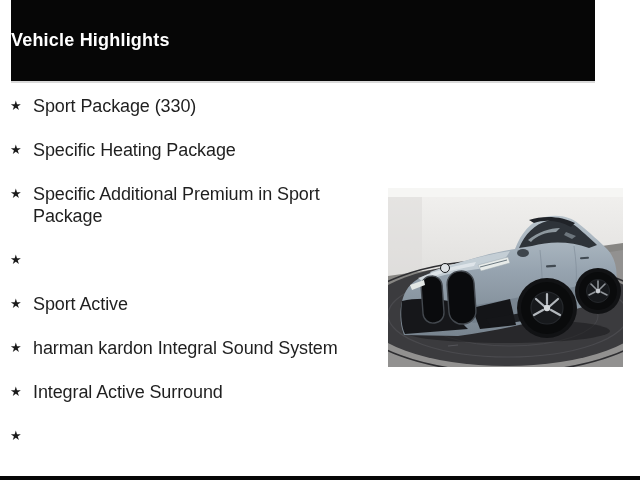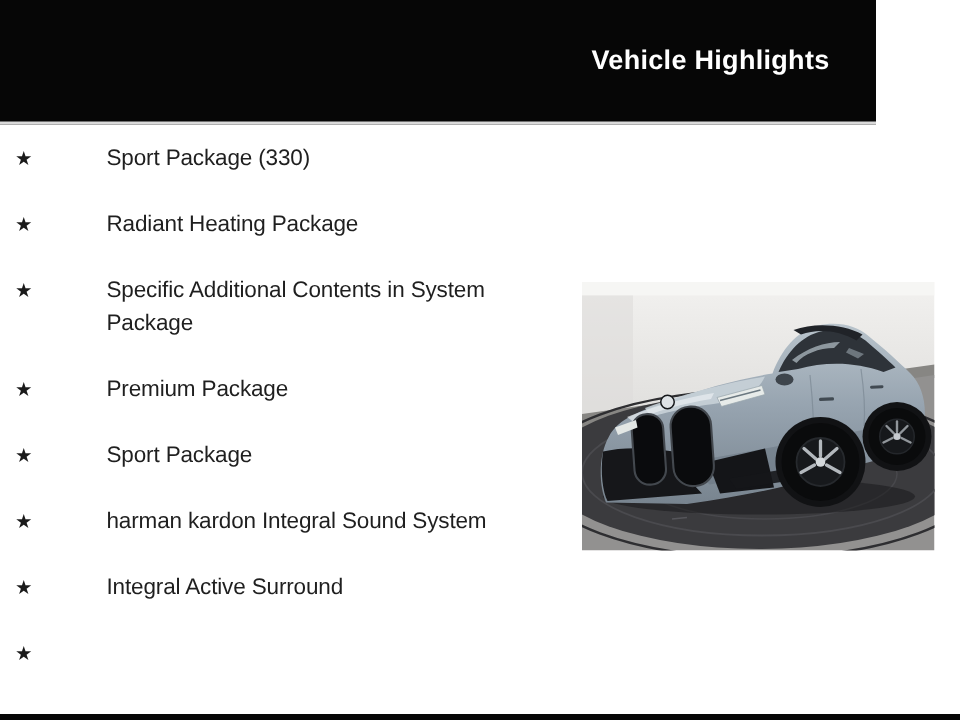--- a/index.html
+++ b/index.html
@@ -1,44 +1,44 @@
 <!DOCTYPE html>
 <html><head>
 <meta charset="utf-8">
 <style>
   html,body{margin:0;padding:0;}
   body{
     width:640px;height:480px;position:relative;overflow:hidden;
     background:#ffffff;font-family:"Liberation Sans",sans-serif;
   }
   .header-bar{
-    position:absolute;top:0;left:0;width:584px;height:83px;
+    position:absolute;top:0;left:11px;width:584px;height:83px;
     background:#060606;box-sizing:border-box;
     border-bottom:2px solid #d9d9d9;
-    display:flex;align-items:center;justify-content:flex-end;
+    display:flex;align-items:center;
     padding-right:31px;
   }
   .page-title{
     color:#ffffff;font-size:18px;font-weight:bold;margin:0;
     letter-spacing:0.2px;
   }
   ul.features{
     position:absolute;top:95px;left:9px;width:354px;
     list-style:none;margin:0;padding:0;
   }
   li.feature{
     display:flex;align-items:flex-start;
     margin:0 0 22px 0;color:#1f1f1f;
   }
   .bullet{
     flex:0 0 16px;font-size:13px;line-height:22px;
     padding-left:1px;margin-right:7px;color:#1a1a1a;
   }
   .ftext{
-    font-size:15px;line-height:22px;letter-spacing:-0.1px;margin-left:38px;
+    font-size:18px;line-height:22px;letter-spacing:-0.1px;
   }
   .photo{
     position:absolute;left:388px;top:188px;width:235px;height:179px;
   }
   .photo svg{display:block;width:235px;height:179px;}
   .footer-bar{
     position:absolute;left:0;top:476px;width:640px;height:4px;
     background:#060606;
   }
 </style>
@@ -50,33 +50,32 @@
 </header>
 
 <ul class="features">
 
 <li class="feature">
       <span class="bullet">★</span>
       <span class="ftext">Sport Package (330)</span>
     </li>
     <li class="feature">
       <span class="bullet">★</span>
-      <span class="ftext">Radiant Heating Package</span>
+      <span class="ftext">Specific Heating Package</span>
     </li>
     <li class="feature">
       <span class="bullet">★</span>
-      <span class="ftext">Specific Additional Contents in System Package</span>
+      <span class="ftext">Specific Additional Premium in Sport Package</span>
     </li>
     <li class="feature">
       <span class="bullet">★</span>
-      <span class="ftext">Premium Package</span>
     </li>
     <li class="feature">
       <span class="bullet">★</span>
-      <span class="ftext">Sport Package</span>
+      <span class="ftext">Sport Active</span>
     </li>
     <li class="feature">
       <span class="bullet">★</span>
       <span class="ftext">harman kardon Integral Sound System</span>
     </li>
     <li class="feature">
       <span class="bullet">★</span>
       <span class="ftext">Integral Active Surround</span>
     </li>
     <li class="feature">

